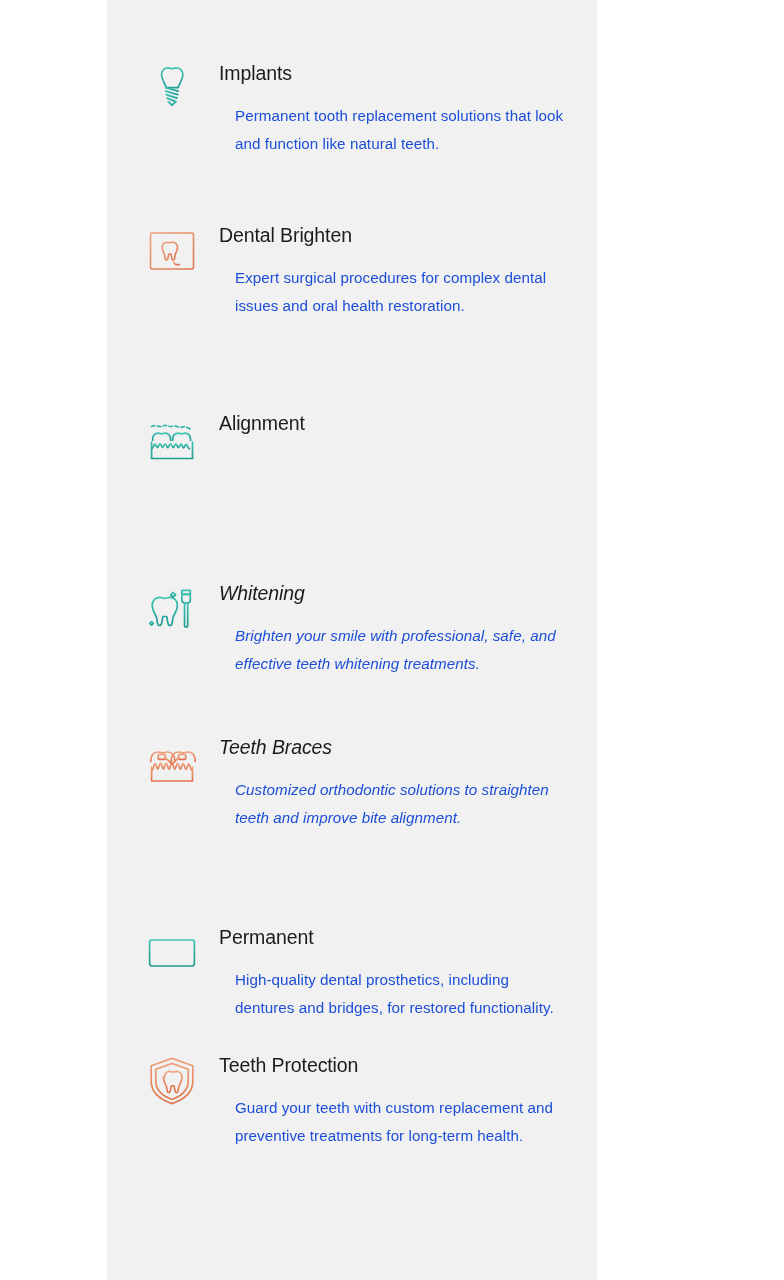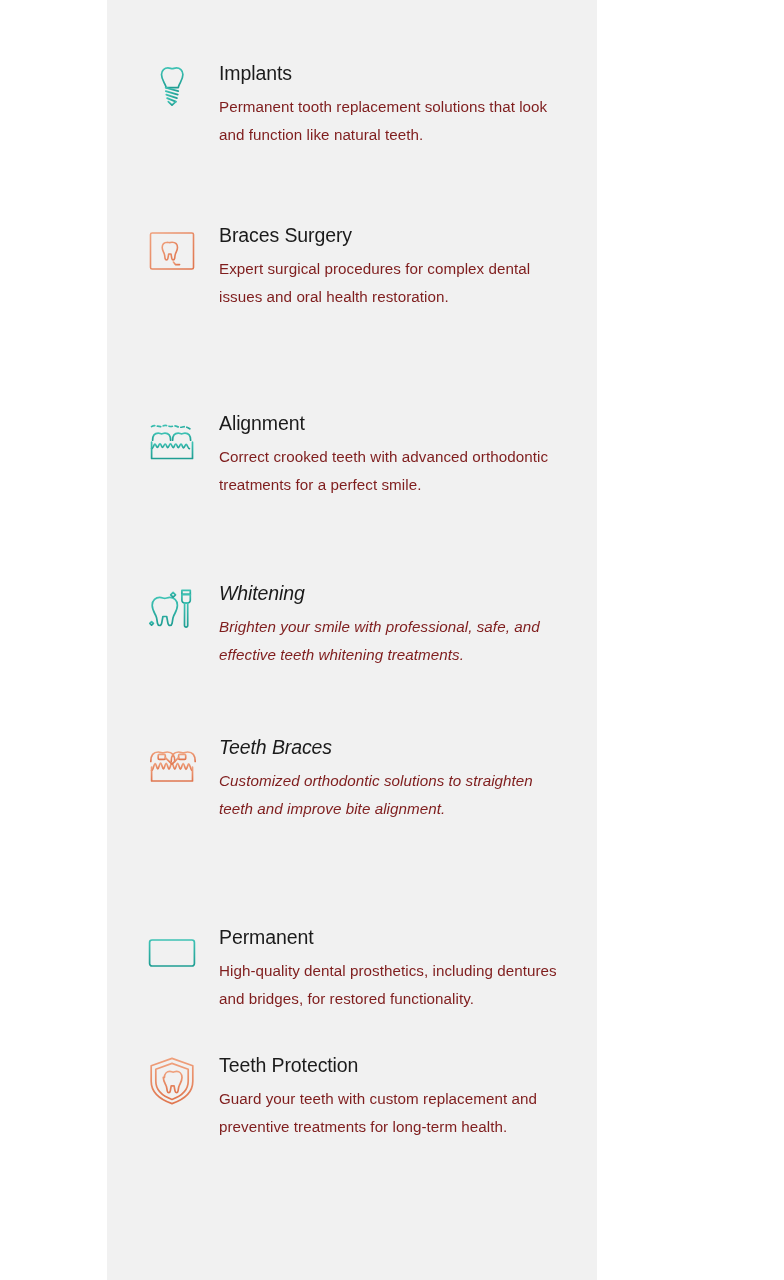--- a/index.html
+++ b/index.html
@@ -48,23 +48,23 @@
     line-height: 26px;
     color: #1b1b1b;
     font-weight: 400;
     letter-spacing: -0.1px;
     margin: 0 0 7px 0;
     white-space: nowrap;
   }
   .service-desc {
     font-size: 15.2px;
     line-height: 27.5px;
-    color: #7f1d1d;
+    color: #1d4ed8;
     font-weight: 400;
-    margin: 0;
+    margin: 16px;
     max-width: 340px;
     letter-spacing: 0.05px;
   }
 </style>
 </head>
 <body>
 
 <div id="stage">
   <div id="panel">
     <div id="list">
@@ -119,21 +119,21 @@
                   <path d="M38.6 19.3h7.9"></path>
                   <path d="M40.4 23.1h6.1"></path>
                   <path d="M41.8 42.4h4.7"></path>
                 </g>
                 <path d="M11.5 25.3h8.4"></path>
                 <path d="M36.6 42.6h-4.2l-2 -2.6"></path>
               </g>
             </svg>
           </span>
           <div class="service-body">
-            <h3 class="service-title">Braces Surgery</h3>
+            <h3 class="service-title">Dental Brighten</h3>
             <p class="service-desc">Expert surgical procedures for complex dental issues and oral health restoration.</p>
           </div>
         </div>
         <div class="service-item" style="top: 410px;">
           <span class="service-icon">
             <svg viewBox="0 0 58 58" fill="none">
               <defs>
                 <linearGradient id="g2" x1="0" y1="0" x2="0" y2="1">
                   <stop offset="0%" stop-color="#3ec2b4"></stop>
                   <stop offset="100%" stop-color="#1f9e93"></stop>
@@ -144,21 +144,20 @@
                 <path d="M9.6 30.2c0 -4.7 2.3 -7.1 5.6 -7.1 1.6 0 2.3 .7 3.4 .7 1.1 0 1.8 -.7 3.4 -.7 3.3 0 5.6 2.4 5.6 7.1"></path>
                 <path d="M29.6 30.2c0 -4.7 2.3 -7.1 5.6 -7.1 1.6 0 2.3 .7 3.4 .7 1.1 0 1.8 -.7 3.4 -.7 3.3 0 5.6 2.4 5.6 7.1"></path>
                 <path d="M8.6 38.6c1.6 0 2.2 -4.4 3.3 -4.4 1.1 0 1.5 3.2 2.5 3.2 1 0 1.5 -3.6 2.6 -3.6 1.1 0 1.6 3.6 2.6 3.6 1 0 1.5 -3.4 2.6 -3.4 1.1 0 1.6 3.6 2.6 3.6 1 0 1.6 -3.8 2.7 -3.8 1.1 0 1.7 3.8 2.7 3.8 1 0 1.5 -3.6 2.6 -3.6 1.1 0 1.6 3.6 2.6 3.6 1 0 1.5 -3.4 2.6 -3.4 1.1 0 1.6 3.6 2.6 3.6 1 0 1.5 -3.4 2.6 -3.4 1.1 0 1.7 4.2 3.2 4.2"></path>
                 <path d="M8.6 32.2v16.3h40.9V32.2"></path>
                 <path d="M8.6 48.5h40.9"></path>
               </g>
             </svg>
           </span>
           <div class="service-body">
             <h3 class="service-title">Alignment</h3>
-            <p class="service-desc">Correct crooked teeth with advanced orthodontic treatments for a perfect smile.</p>
           </div>
         </div>
         <div class="service-item" style="top: 580px; font-style: italic;">
           <span class="service-icon">
             <svg viewBox="0 0 58 58" fill="none">
               <defs>
                 <linearGradient id="g3" x1="0" y1="0" x2="0" y2="1">
                   <stop offset="0%" stop-color="#3ec2b4"></stop>
                   <stop offset="100%" stop-color="#1f9e93"></stop>
                 </linearGradient>

